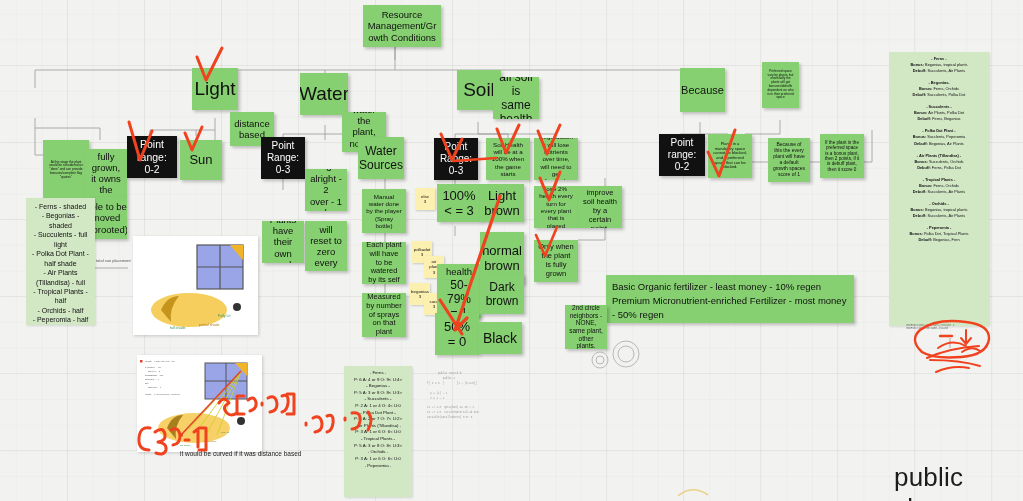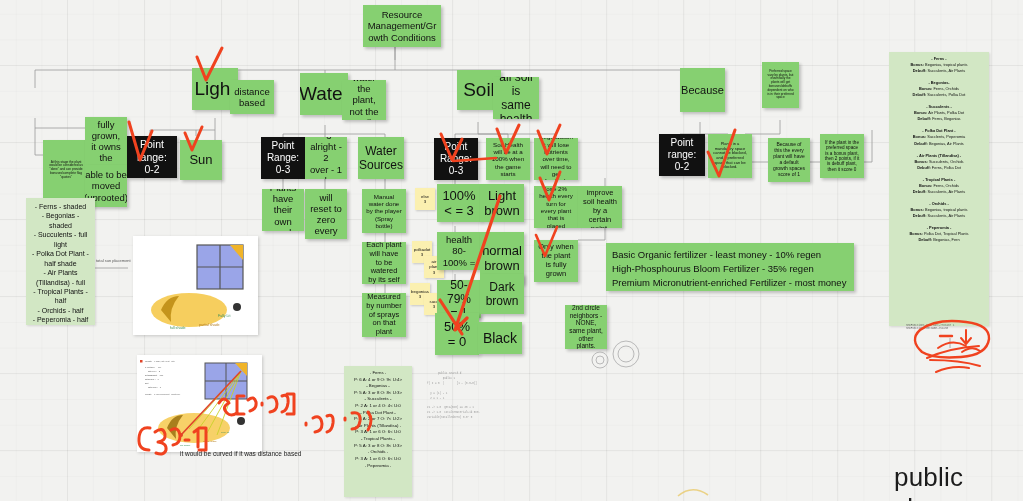--- a/index.html
+++ b/index.html
@@ -32,21 +32,21 @@
     padding:11px 4px;
     word-wrap:break-word;
     overflow:hidden;
   }
   .node.dark{background:#111;color:#fff;}
   .node.yellow{background:#fbf0b0;box-shadow:1px 1px 2px rgba(0,0,0,0.18);}
   .node.pale{background:#d2e7c4;box-shadow:1px 1px 2px rgba(0,0,0,0.12);
              align-items:flex-start;justify-content:flex-start;}
   .big{font-size:19px;}
   .med{font-size:12px;}
-  .sm{font-size:9.5px;}
+  .sm{font-size:9.5px;margin-top:32px;}
   .xs{font-size:6.2px;}
   .xxs{font-size:4.4px;}
   .tiny{font-size:3.2px;}
   svg.lines{position:absolute;inset:0;width:1023px;height:501px;pointer-events:none;}
   svg.ink{position:absolute;inset:0;width:1023px;height:501px;pointer-events:none;}
   .listbox{
     padding:4px 5px;display:block;text-align:center;
     line-height:1.35;
   }
   .bullets{display:block;text-align:left;line-height:1.45;padding:5px 6px;}
@@ -179,21 +179,20 @@
   <div class="node" style="left:437px;top:280px;width:44px;height:38px;white-space:pre-line;font-size:12px;">50-79%
 = 1</div>
   <div class="node" style="left:480px;top:274px;width:44px;height:40px;font-size:12px;">Dark brown</div>
 
   <div class="node" style="left:435px;top:313px;width:44px;height:42px;white-space:pre-line;font-size:13px;">50%
 = 0</div>
   <div class="node" style="left:478px;top:322px;width:44px;height:32px;font-size:14px;text-align:center;">Black</div>
 
   <div class="node bullets sm" style="left:606px;top:243px;width:248px;height:48px;">
     <div>Basic Organic fertilizer - least money - 10% regen</div>
-    <div>High-Phosphourus Bloom Fertilizer - 35% regen</div>
     <div class="wrap">Premium Micronutrient-enriched Fertilizer - most money - 50% regen</div>
   </div>
   <div class="node xs" style="left:565px;top:305px;width:42px;height:44px;font-size:6.5px;">2nd circle neighbors - NONE, same plant, other plants.</div>
 
   <div class="node med" style="left:680px;top:68px;width:45px;height:44px;font-size:11px;">Because</div>
   <div class="node tiny" style="left:762px;top:62px;width:37px;height:46px;">Preferred space vary by plants, but essentially the plants will get bonuses/debuffs dependent on who is in their preferred space</div>
   <div class="node dark" style="left:659px;top:134px;width:46px;height:42px;white-space:pre-line;font-size:10px;">Point range:
 0-2</div>
   <div class="node tiny" style="left:708px;top:134px;width:44px;height:44px;font-size:4px;">Plants in a mandatory space cannot be blocked, and a preferred space that can be blocked.</div>
   <div class="node xxs" style="left:768px;top:138px;width:42px;height:44px;font-size:5px;">Because of this the every plant will have a default growth spaces score of 1</div>

